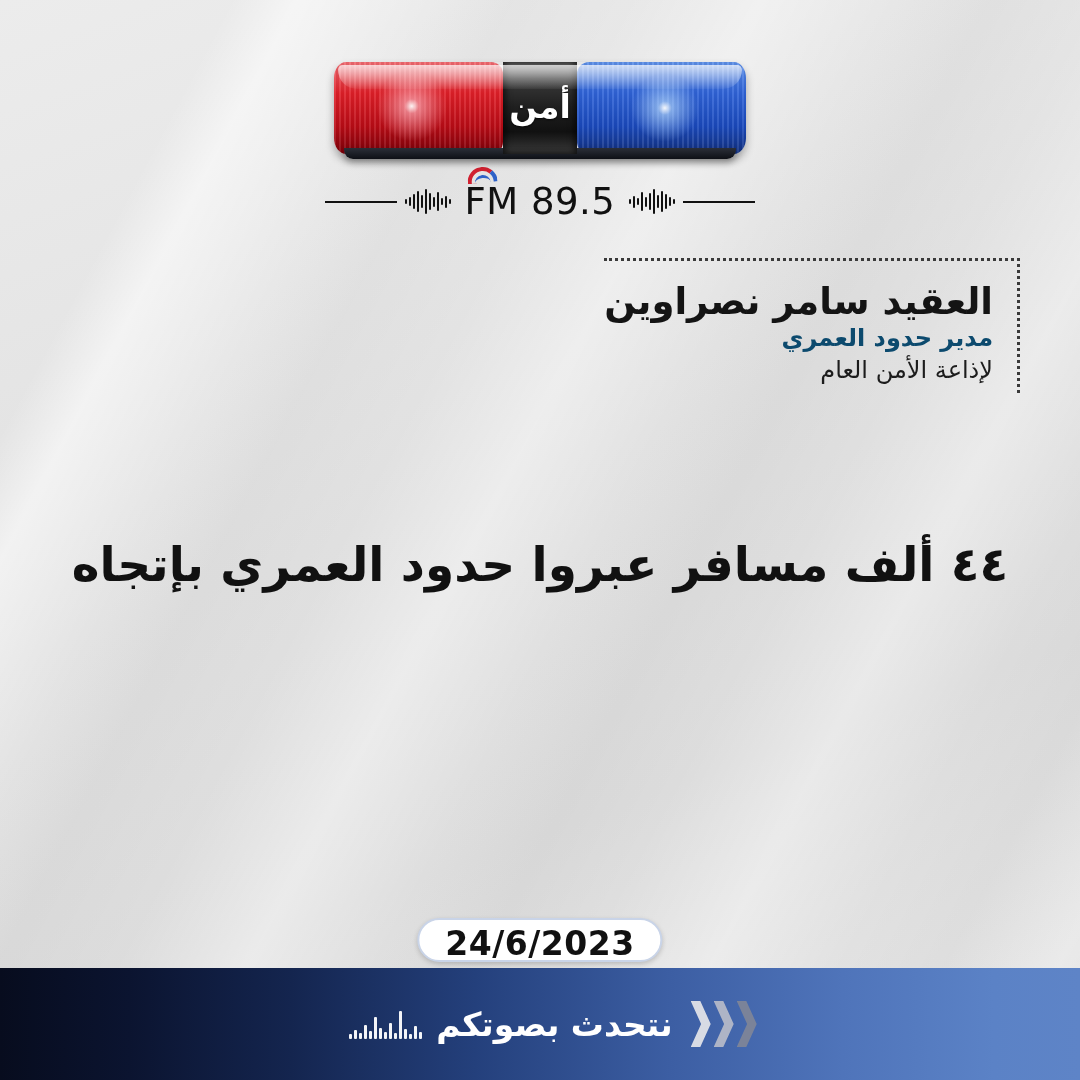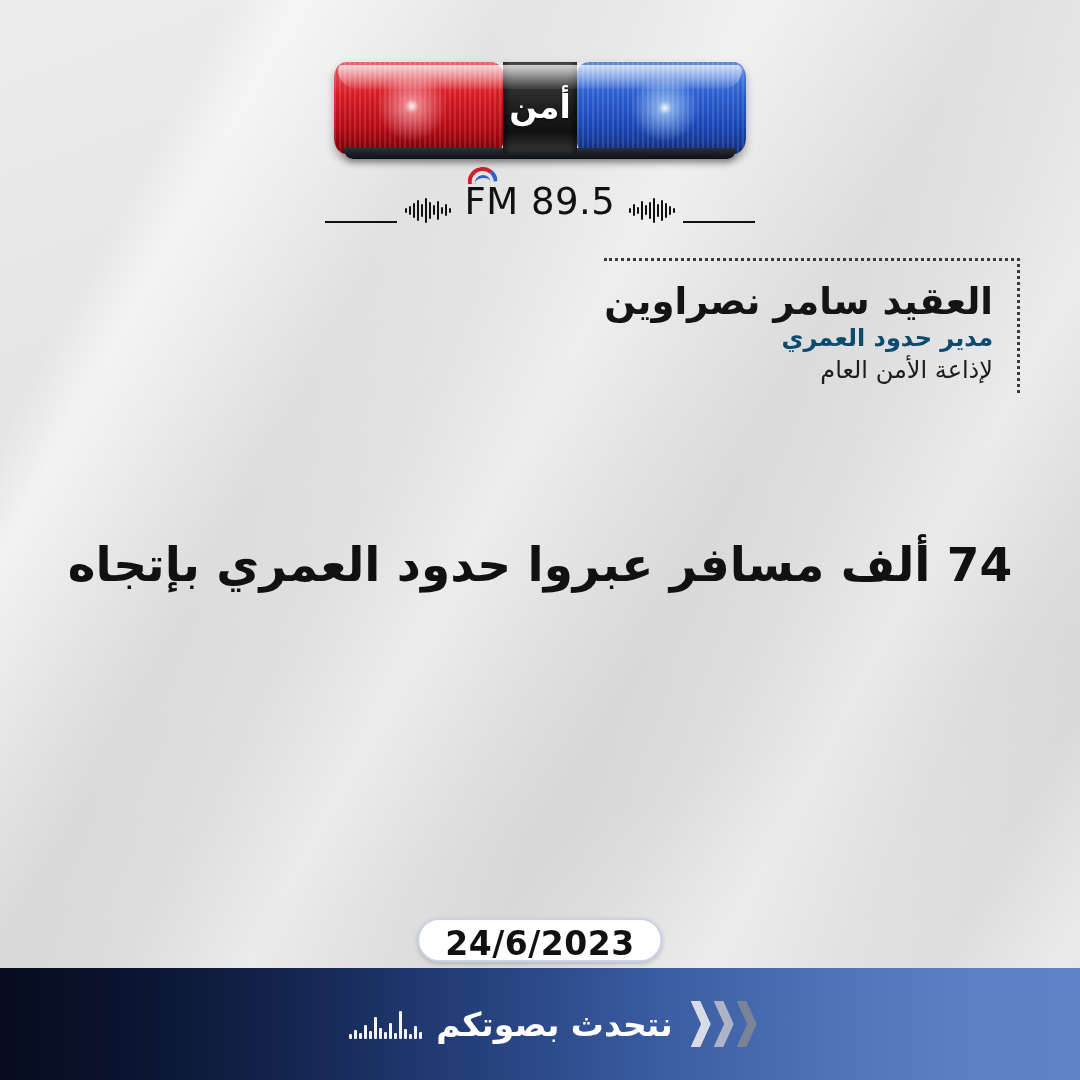--- a/index.html
+++ b/index.html
@@ -86,21 +86,21 @@
   .lb-base{
     position:absolute;left:10px;right:10px;bottom:-5px;height:11px;
     border-radius:0 0 9px 9px;
     background:linear-gradient(180deg,#2b2f38,#0e1016);
     box-shadow:0 4px 7px rgba(0,0,0,.35);z-index:1;
   }
 
   
   .fm-row{
     position:absolute;left:0;right:0;top:118px;
-    display:flex;align-items:flex-end;justify-content:center;gap:8px;
+    display:flex;align-items:center;justify-content:center;gap:8px;
     direction:ltr;
   }
   .fm-rule{width:72px;height:2px;background:#111;}
   .wave{display:flex;align-items:center;gap:2px;height:26px;}
   .wave i{display:block;width:2px;background:#111;border-radius:1px;}
   .fm-text-wrap{position:relative;padding:0 6px;}
   .fm-text{
     font-size:37px;font-weight:500;color:#111;letter-spacing:.5px;
     font-family:"DejaVu Sans","Liberation Sans",sans-serif;
   }
@@ -265,21 +265,21 @@
     </div>
   </div>
 
   <div class="speaker">
     <div class="sp-name">العقيد  سامر نصراوين</div>
     <div class="sp-role">مدير حدود العمري</div>
     <div class="sp-outlet">لإذاعة الأمن العام</div>
   </div>
 
   <div class="headline">
-    <div class="hl-line">74 ألف مسافر عبروا حدود العمري بإتجاه</div>
+    <div class="hl-line">٤٤ ألف مسافر عبروا حدود العمري بإتجاه</div>
   </div>
 
   <div class="date-pill">
     <span class="date-text">24/6/2023</span>
   </div>
 
   <div class="footer">
     <div class="f-left">
       <div class="chevrons">
         <span class="chev c1"></span>

